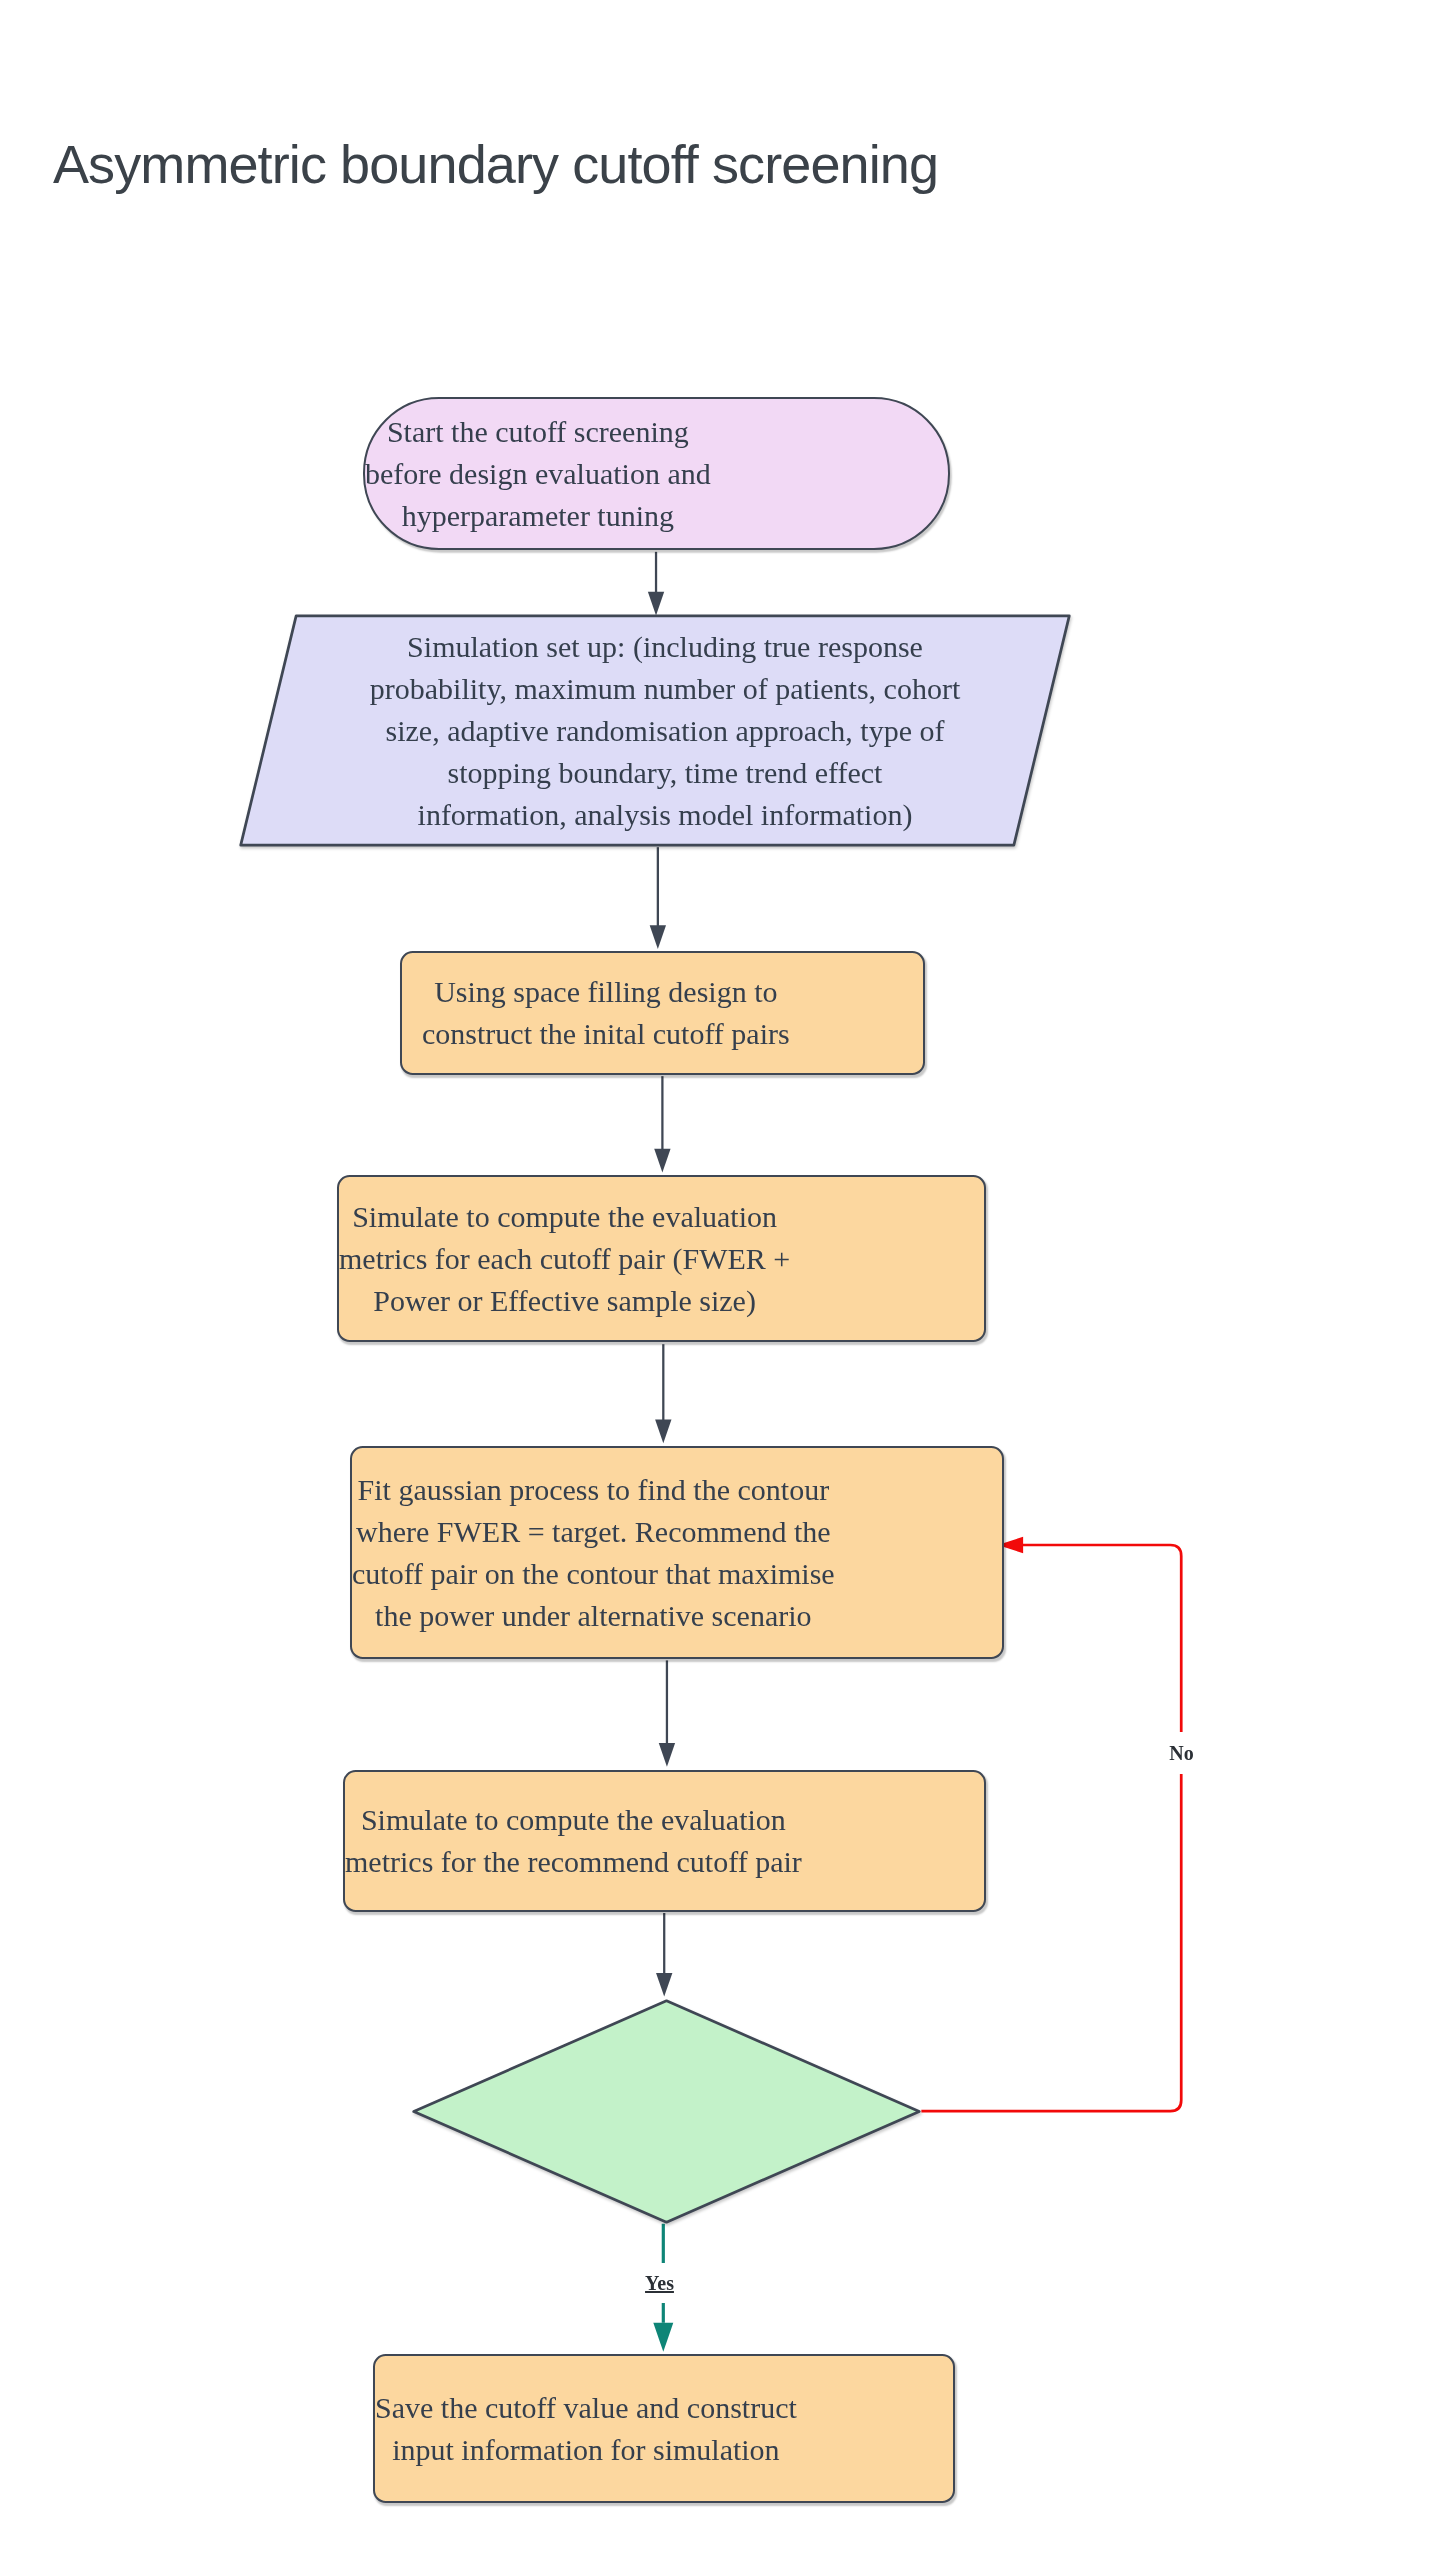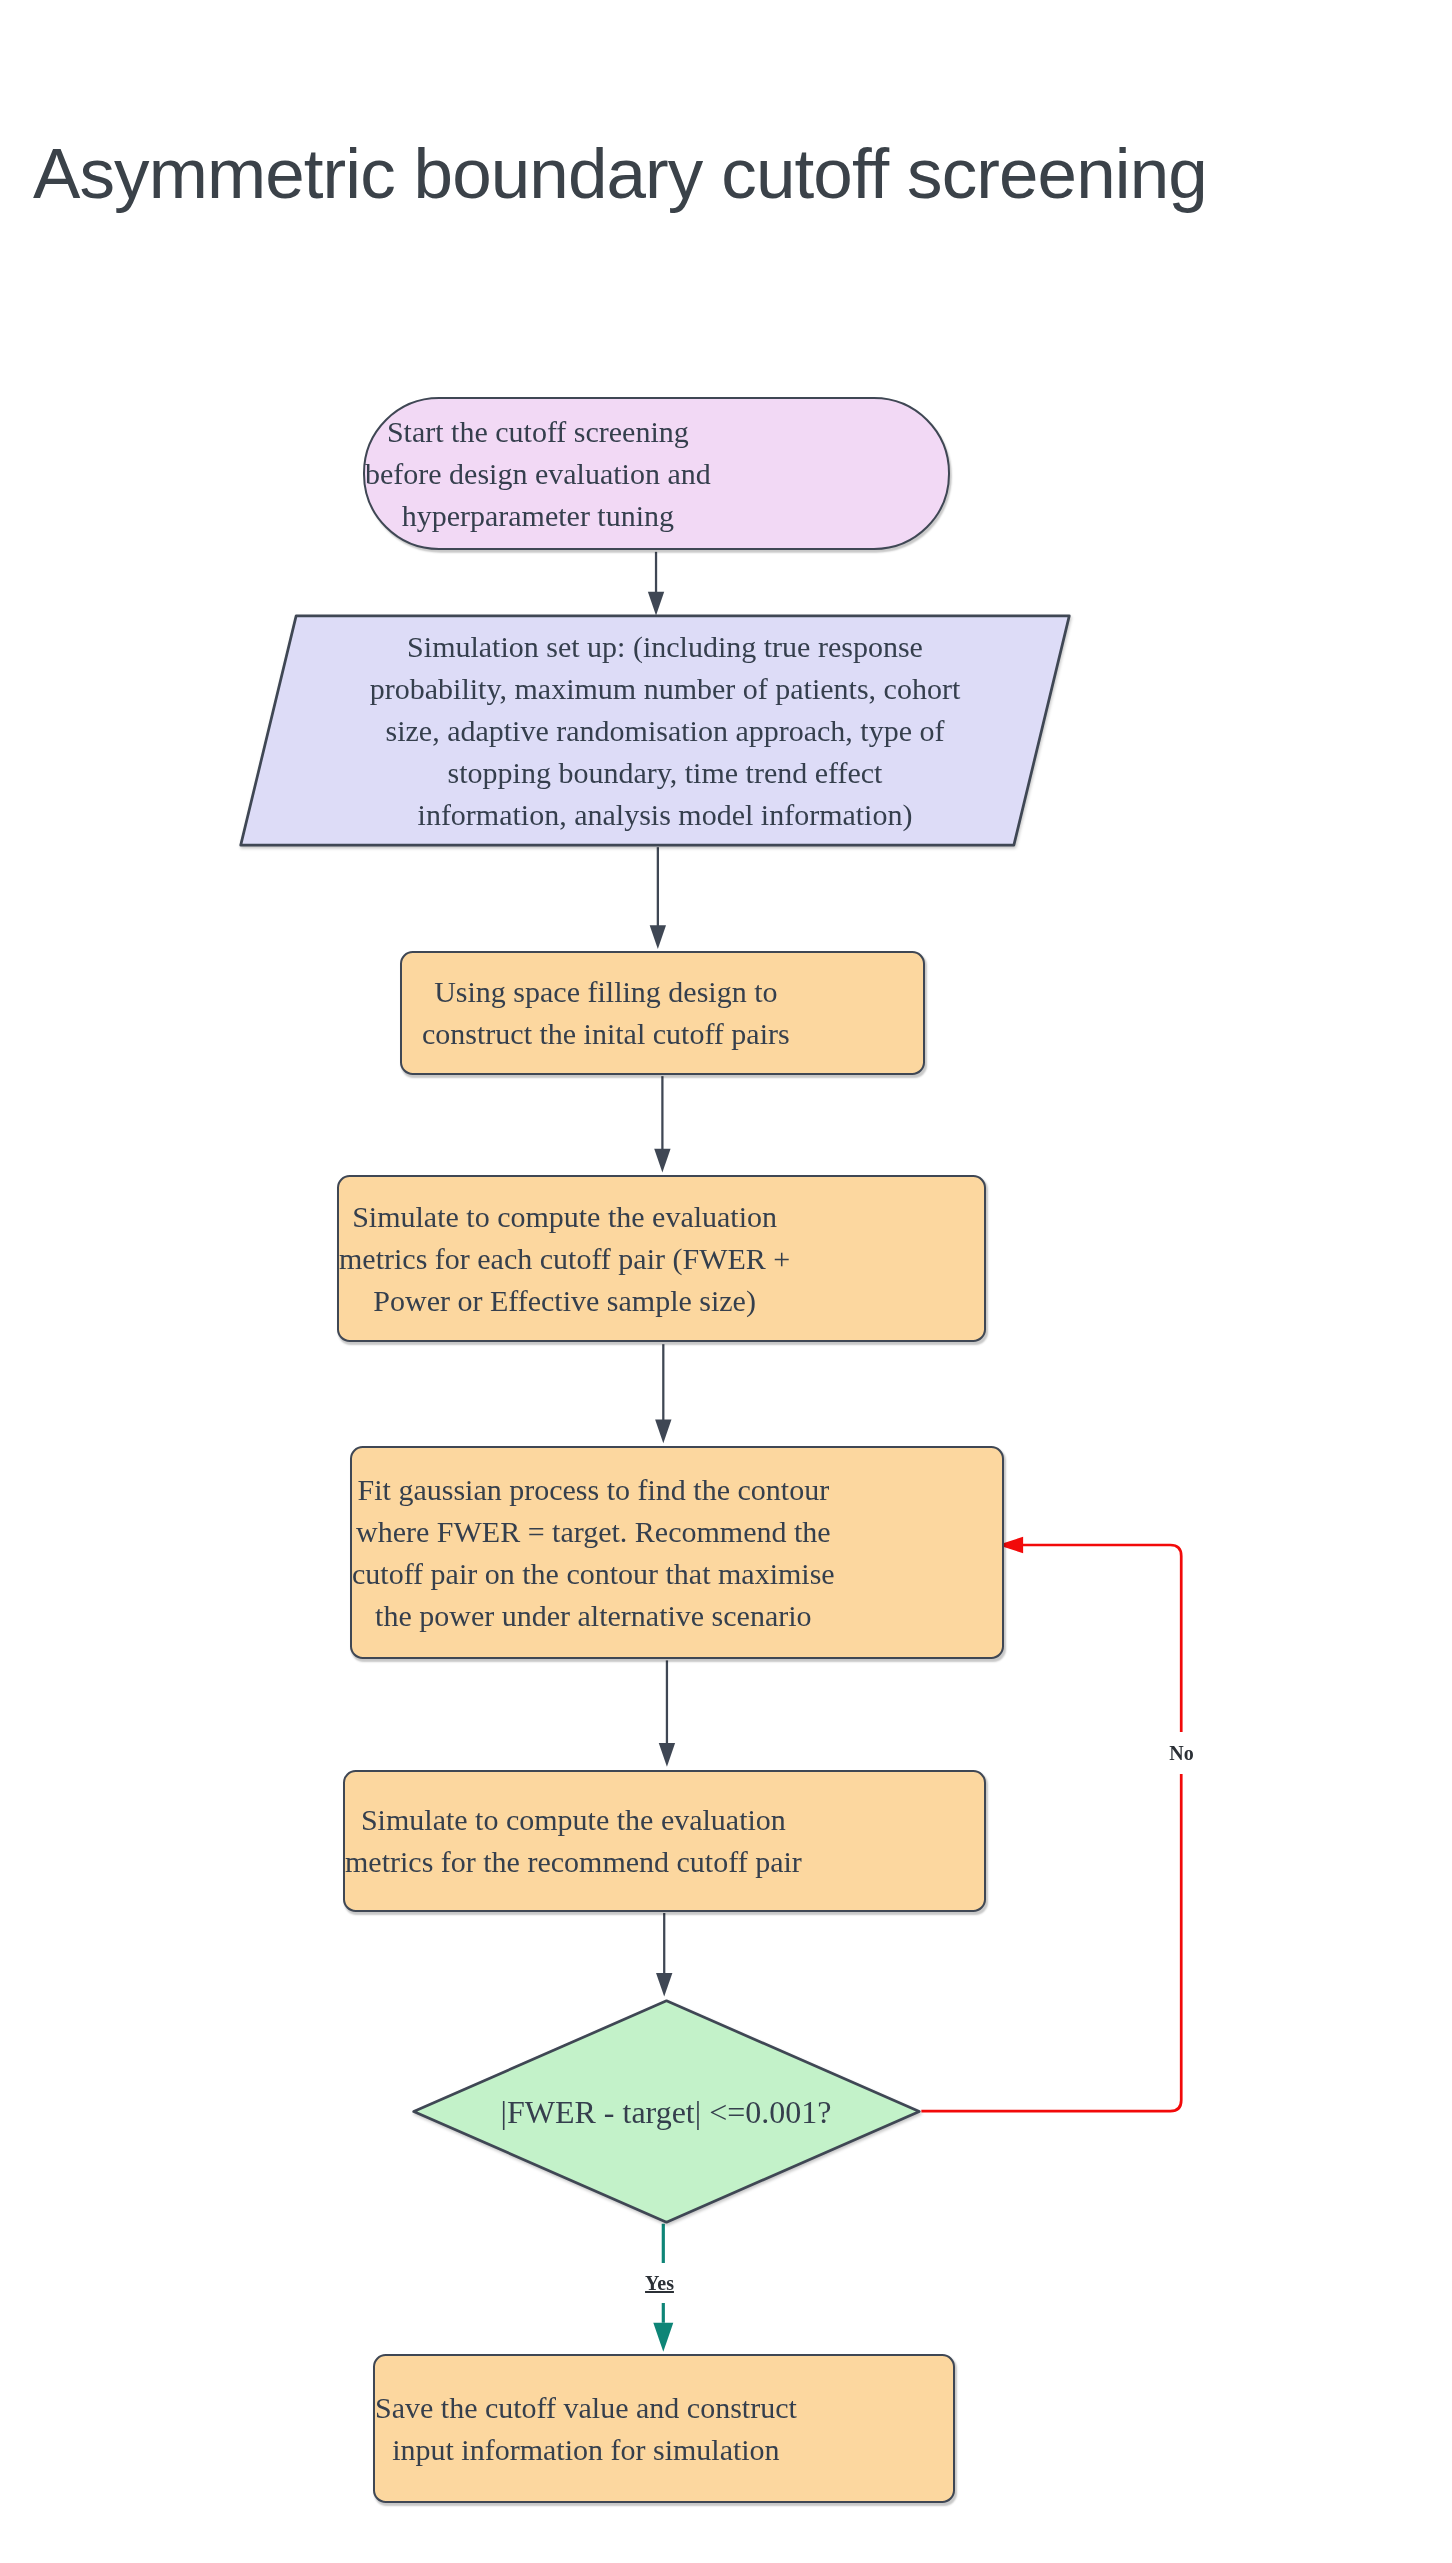--- a/index.html
+++ b/index.html
@@ -3,23 +3,23 @@
 <meta charset="utf-8">
 <style>
   :root{
     --border:#3f4754; --text:#353f4d; --title:#3b4249;
     --pink:#f2d9f5; --purple:#dddcf7; --orange:#fcd79f; --green:#c3f2c9;
     --red:#f20a0a; --teal:#0e8577; --label:#2b3036; --bg:#ffffff;
   }
   html,body{margin:0;padding:0;background:var(--bg);}
   .canvas{position:relative;width:1452px;height:2563px;background:var(--bg);overflow:hidden;
           font-family:"Liberation Serif","DejaVu Serif",serif;}
-  .title{position:absolute;left:33px;top:133px;white-space:nowrap;
+  .title{position:absolute;left:53px;top:133px;white-space:nowrap;
          font-family:"Liberation Sans","DejaVu Sans",sans-serif;
-         font-size:71px;letter-spacing:-0.9px;color:var(--title);}
+         font-size:54px;letter-spacing:-0.9px;color:var(--title);}
   .node{position:absolute;box-sizing:border-box;border:2.7px solid var(--border);
         display:flex;align-items:center;justify-content:flex-start;text-align:center;
         box-shadow:1.8px 2.7px 1.8px rgba(0,0,0,0.22);}
   .terminator{border-radius:76px;background:var(--pink);}
   .process{border-radius:12.7px;background:var(--orange);}
   .svgnode{position:absolute;}
   .svgnode svg{position:absolute;left:0;top:0;width:100%;height:100%;
                filter:drop-shadow(1.8px 2.7px 1.4px rgba(0,0,0,0.22));}
   .svgnode .overlay{position:absolute;display:flex;align-items:center;justify-content:center;text-align:center;}
   .shape-text{white-space:pre-line;color:var(--text);font-size:30px;line-height:42px;}
@@ -118,23 +118,20 @@
 
   <div class="node process" style="left:343px;top:1770px;width:643px;height:142px;">
     <span class="shape-text">Simulate to compute the evaluation
 metrics for the recommend cutoff pair</span>
   </div>
 
   <div class="svgnode" style="left:411px;top:1999px;width:511px;height:225px;">
     <svg viewBox="0 0 562 247" preserveAspectRatio="none">
       <path class="diamond" d="M281 2 L559 123.5 L281 245 L3 123.5 Z"></path>
     </svg>
-    <div class="overlay" style="left:27px;top:0;width:456px;height:225px;">
-      <span class="shape-text diamond-text">|FWER - target| &lt;=0.001?</span>
-    </div>
   </div>
 
   <div class="node process" style="left:373px;top:2354px;width:582px;height:149px;">
     <span class="shape-text">Save the cutoff value and construct
 input information for simulation</span>
   </div>
 
   <div class="edge-label" style="left:1147px;top:1732px;width:69px;height:42px;">No</div>
   <div class="edge-label" style="left:614px;top:2263px;width:91px;height:40px;text-decoration:underline;">Yes</div>
 

